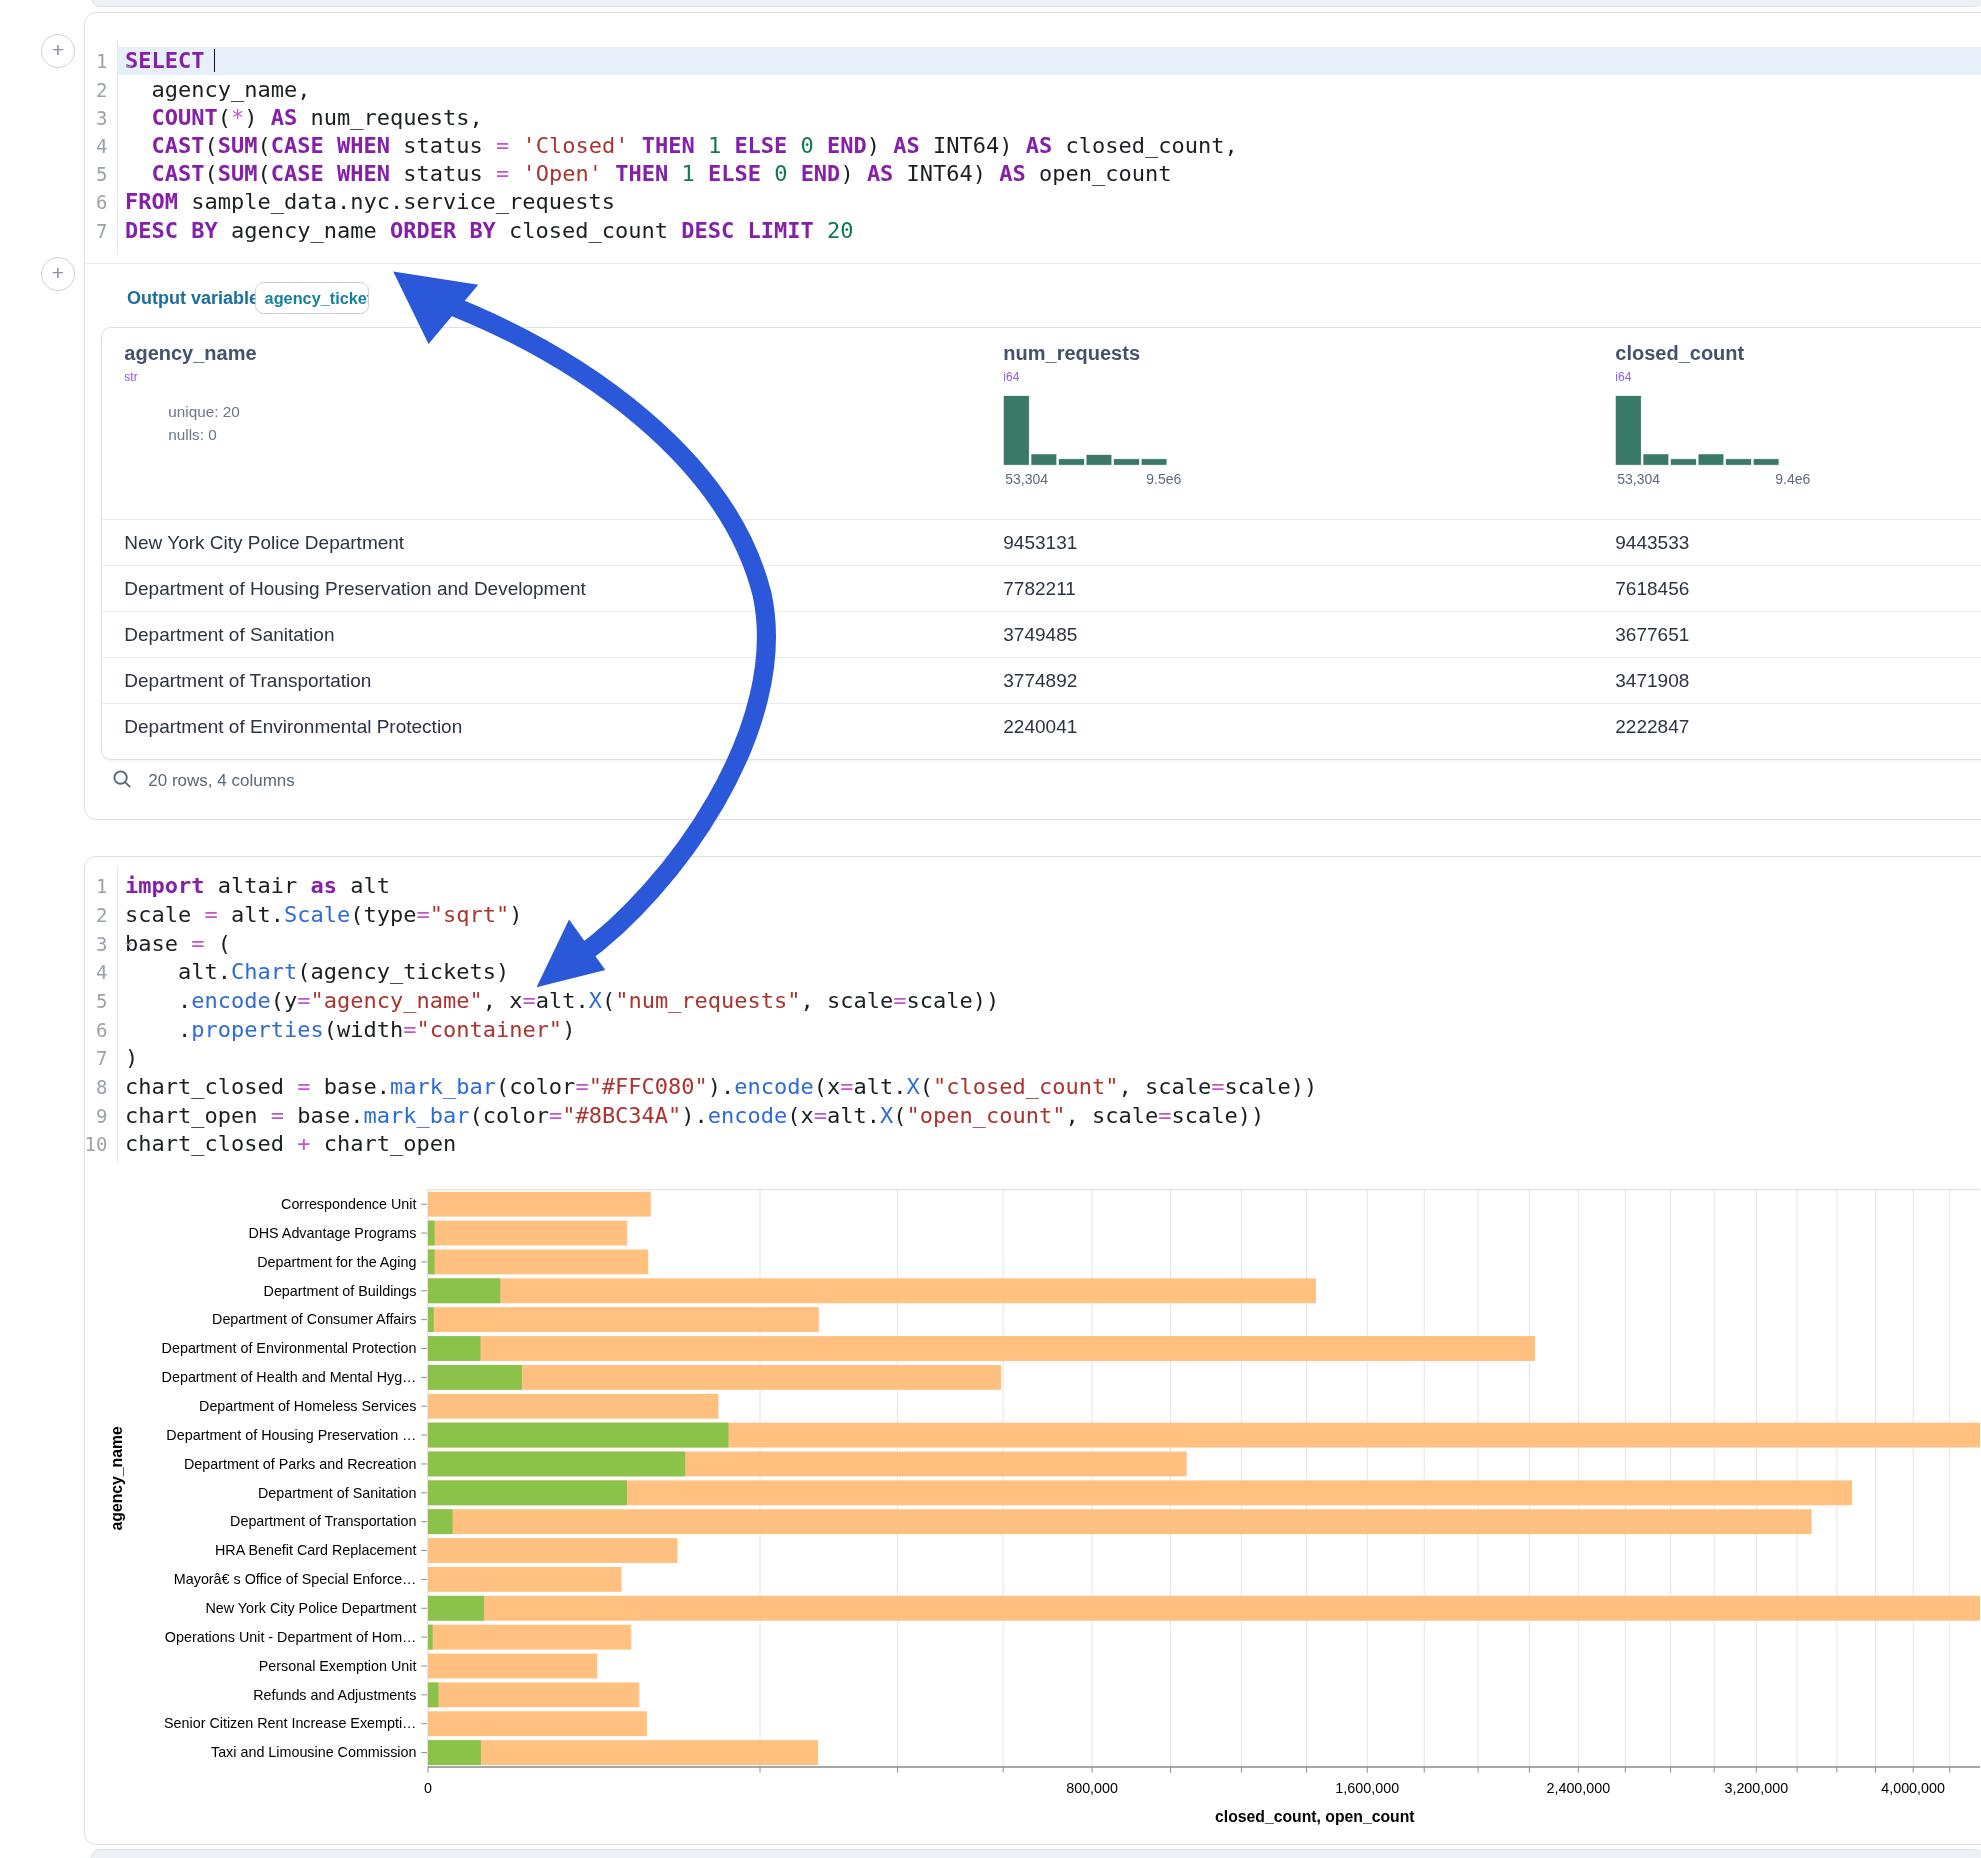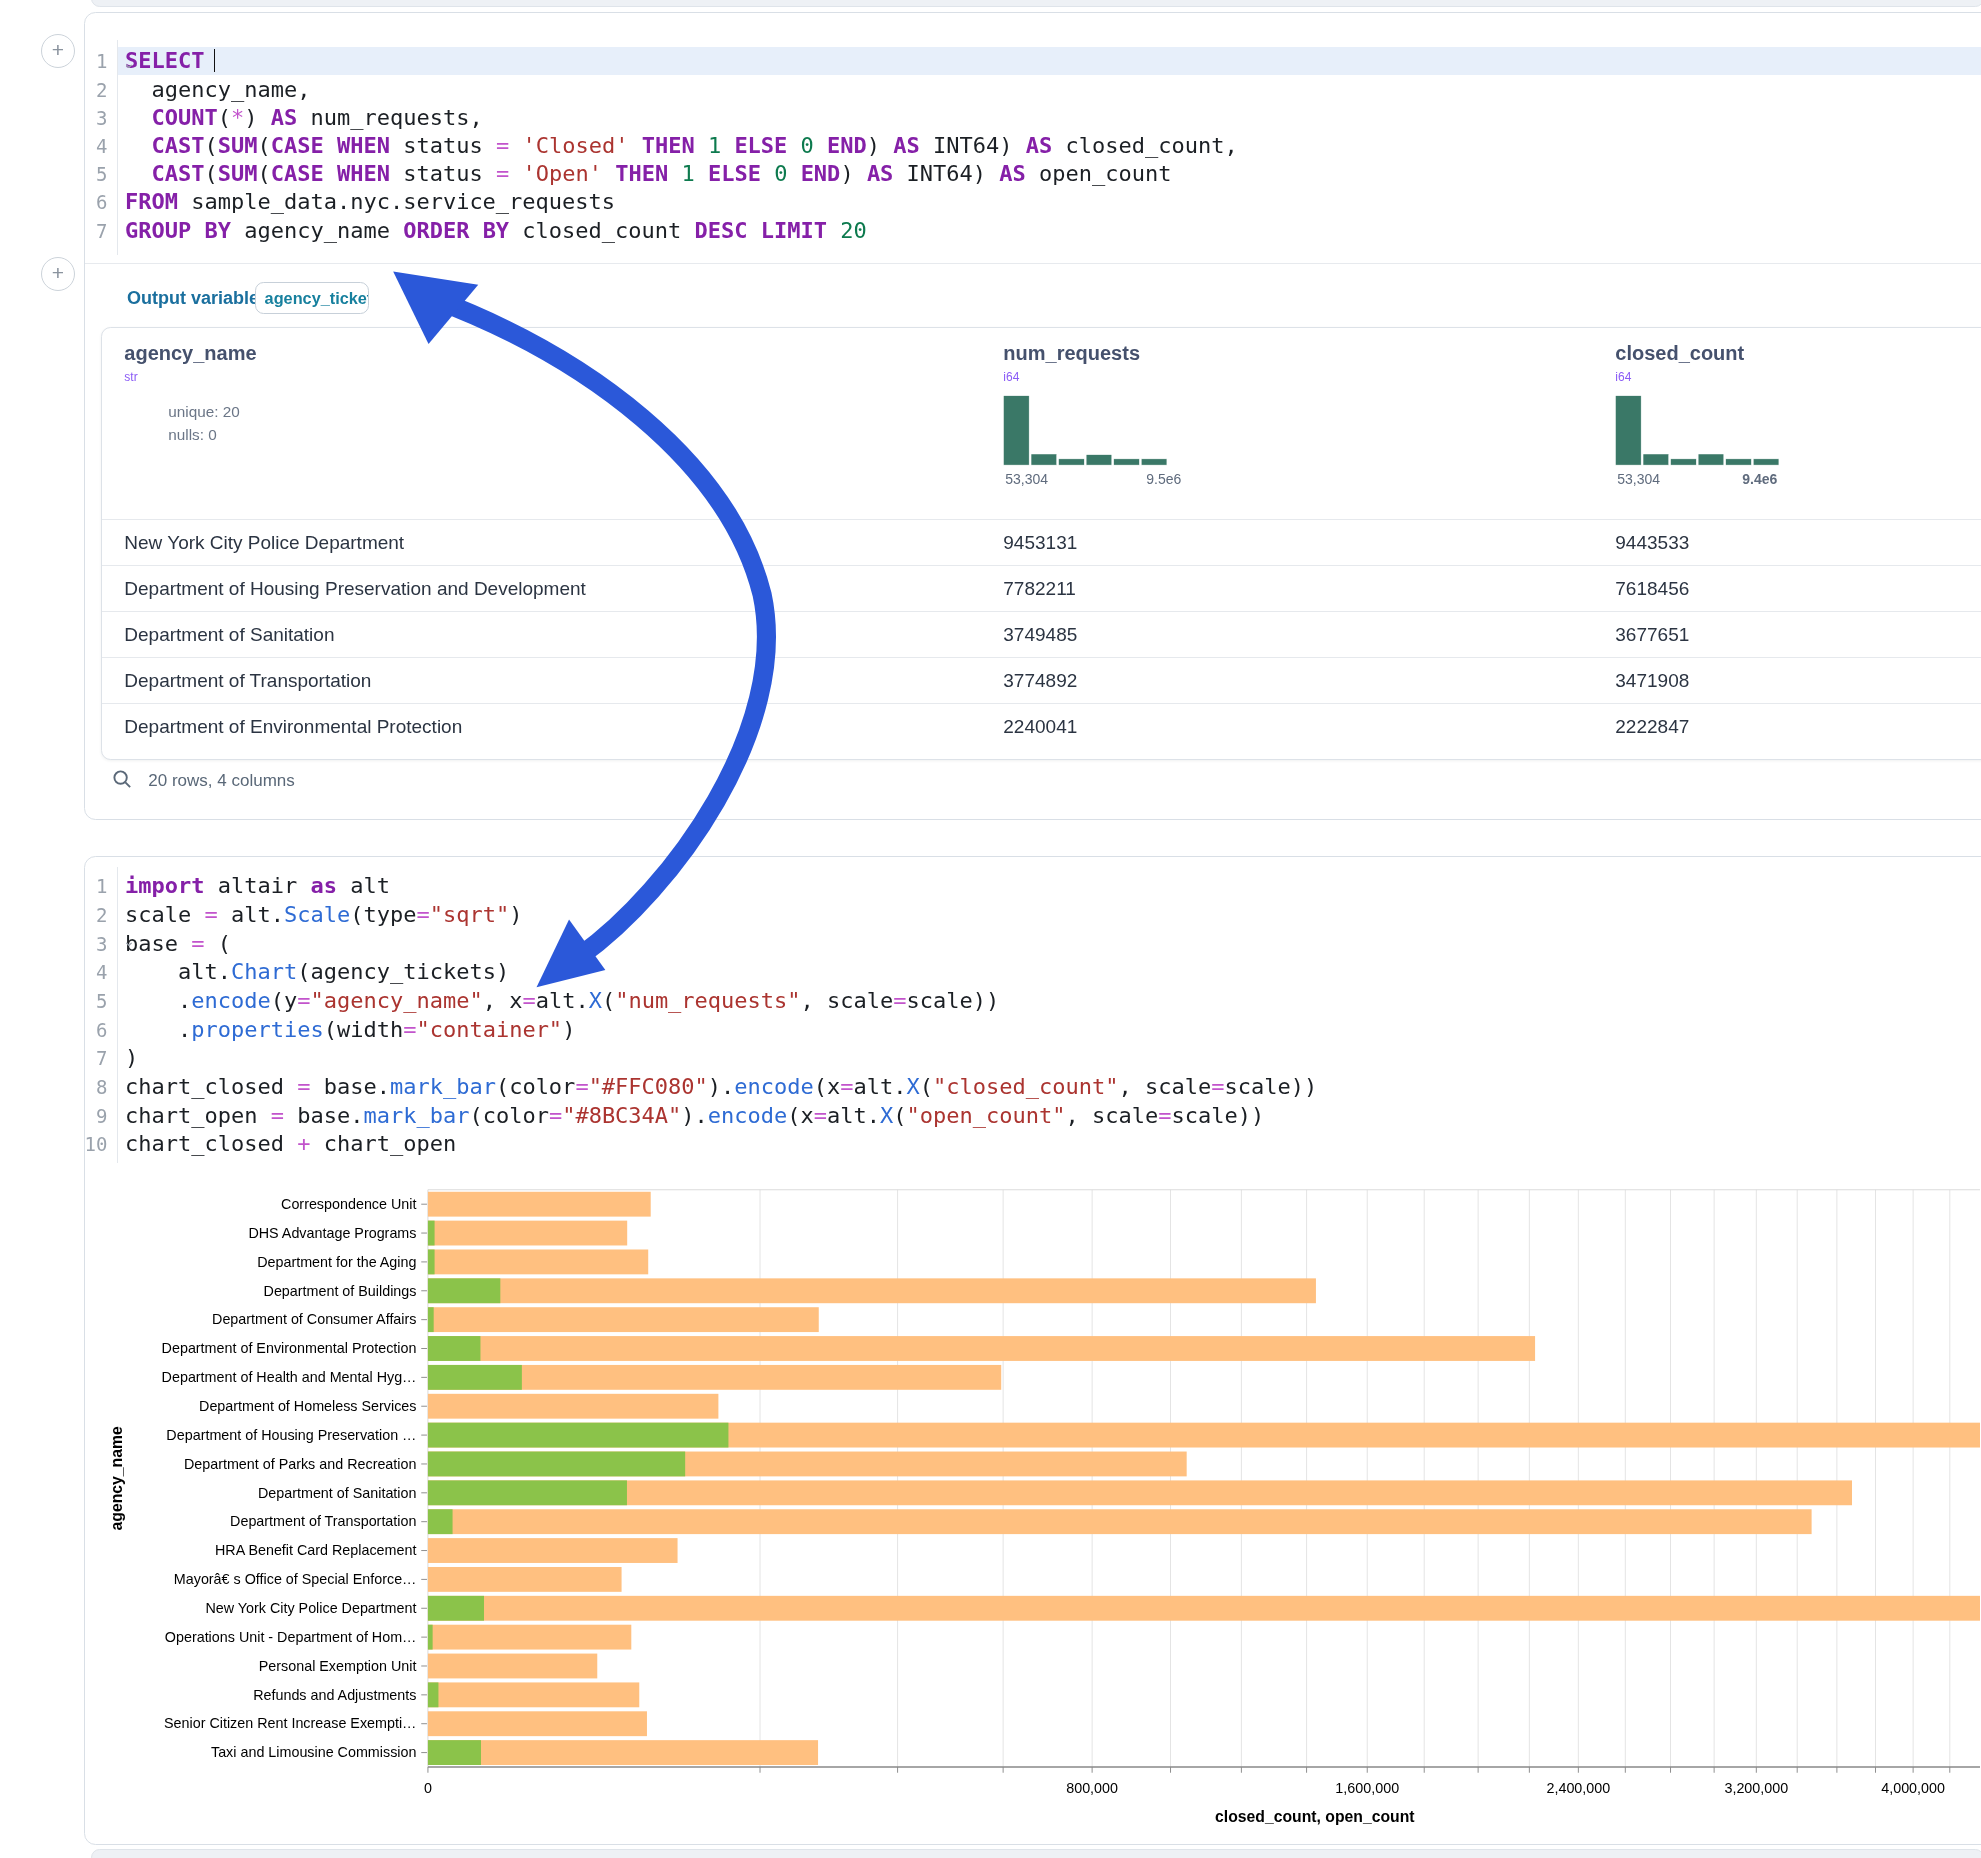--- a/index.html
+++ b/index.html
@@ -90,21 +90,21 @@
       <div class="code-line" style="top:63px"><span class="tk-tx">  agency_name,</span></div>
       <div class="gutter-num mono" style="left:-11.5px;top:91px">3</div>
       <div class="code-line" style="top:91px"><span class="tk-tx">  </span><span class="tk-kw">COUNT</span><span class="tk-tx">(</span><span class="tk-op">*</span><span class="tk-tx">) </span><span class="tk-kw">AS</span><span class="tk-tx"> num_requests,</span></div>
       <div class="gutter-num mono" style="left:-11.5px;top:119px">4</div>
       <div class="code-line" style="top:119px"><span class="tk-tx">  </span><span class="tk-kw">CAST</span><span class="tk-tx">(</span><span class="tk-kw">SUM</span><span class="tk-tx">(</span><span class="tk-kw">CASE</span><span class="tk-tx"> </span><span class="tk-kw">WHEN</span><span class="tk-tx"> status </span><span class="tk-op">=</span><span class="tk-tx"> </span><span class="tk-str">'Closed'</span><span class="tk-tx"> </span><span class="tk-kw">THEN</span><span class="tk-tx"> </span><span class="tk-num">1</span><span class="tk-tx"> </span><span class="tk-kw">ELSE</span><span class="tk-tx"> </span><span class="tk-num">0</span><span class="tk-tx"> </span><span class="tk-kw">END</span><span class="tk-tx">) </span><span class="tk-kw">AS</span><span class="tk-tx"> INT64) </span><span class="tk-kw">AS</span><span class="tk-tx"> closed_count,</span></div>
       <div class="gutter-num mono" style="left:-11.5px;top:147px">5</div>
       <div class="code-line" style="top:147px"><span class="tk-tx">  </span><span class="tk-kw">CAST</span><span class="tk-tx">(</span><span class="tk-kw">SUM</span><span class="tk-tx">(</span><span class="tk-kw">CASE</span><span class="tk-tx"> </span><span class="tk-kw">WHEN</span><span class="tk-tx"> status </span><span class="tk-op">=</span><span class="tk-tx"> </span><span class="tk-str">'Open'</span><span class="tk-tx"> </span><span class="tk-kw">THEN</span><span class="tk-tx"> </span><span class="tk-num">1</span><span class="tk-tx"> </span><span class="tk-kw">ELSE</span><span class="tk-tx"> </span><span class="tk-num">0</span><span class="tk-tx"> </span><span class="tk-kw">END</span><span class="tk-tx">) </span><span class="tk-kw">AS</span><span class="tk-tx"> INT64) </span><span class="tk-kw">AS</span><span class="tk-tx"> open_count</span></div>
       <div class="gutter-num mono" style="left:-11.5px;top:175px">6</div>
       <div class="code-line" style="top:175px"><span class="tk-kw">FROM</span><span class="tk-tx"> sample_data.nyc.service_requests</span></div>
       <div class="gutter-num mono" style="left:-11.5px;top:204px">7</div>
-      <div class="code-line" style="top:204px"><span class="tk-kw">GROUP BY</span><span class="tk-tx"> agency_name </span><span class="tk-kw">ORDER BY</span><span class="tk-tx"> closed_count </span><span class="tk-kw">DESC</span><span class="tk-tx"> </span><span class="tk-kw">LIMIT</span><span class="tk-tx"> </span><span class="tk-num">20</span></div>
+      <div class="code-line" style="top:204px"><span class="tk-kw">DESC BY</span><span class="tk-tx"> agency_name </span><span class="tk-kw">ORDER BY</span><span class="tk-tx"> closed_count </span><span class="tk-kw">DESC</span><span class="tk-tx"> </span><span class="tk-kw">LIMIT</span><span class="tk-tx"> </span><span class="tk-num">20</span></div>
     </div>
   <div class="fold-icon" style="top:42px;">⌄</div>
 
   <div class="cell-sep" style="top:250px;"></div>
 
   <div id="outvar-row">
     <span id="outvar-label">Output variable:</span>
     <div id="outvar-pill">
       <span>agency_tickets</span>
     </div>
@@ -136,21 +136,21 @@
       <div class="col-type">i64</div>
       <div class="hist-box"><svg class="hist-svg" width="172" height="76" viewBox="0 0 180 80">
             <rect x="0" y="5" width="27" height="73" fill="#3a7867" stroke="#fff" stroke-width="0.5"></rect>
             <rect x="29" y="66.32" width="27" height="11.68" fill="#3a7867" stroke="#fff" stroke-width="0.5"></rect>
             <rect x="58" y="71.43" width="27" height="6.569999999999999" fill="#3a7867" stroke="#fff" stroke-width="0.5"></rect>
             <rect x="87" y="66.32" width="27" height="11.68" fill="#3a7867" stroke="#fff" stroke-width="0.5"></rect>
             <rect x="116" y="71.43" width="27" height="6.569999999999999" fill="#3a7867" stroke="#fff" stroke-width="0.5"></rect>
             <rect x="145" y="71.43" width="27" height="6.569999999999999" fill="#3a7867" stroke="#fff" stroke-width="0.5"></rect>
           </svg></div>
       <div class="hist-label" style="left:1.9px;">53,304</div>
-      <div class="hist-label" style="left:127px;font-weight:bold;">9.4e6</div>
+      <div class="hist-label" style="left:160px;">9.4e6</div>
     </div>
     <div id="table-rows">
         <div class="t-row" style="top:191px">
       <span class="t-cell" style="left:22px">New York City Police Department</span>
       <span class="t-cell" style="left:901px">9453131</span>
       <span class="t-cell" style="left:1513px">9443533</span>
     </div>
         <div class="t-row" style="top:237px">
       <span class="t-cell" style="left:22px">Department of Housing Preservation and Development</span>
       <span class="t-cell" style="left:901px">7782211</span>

